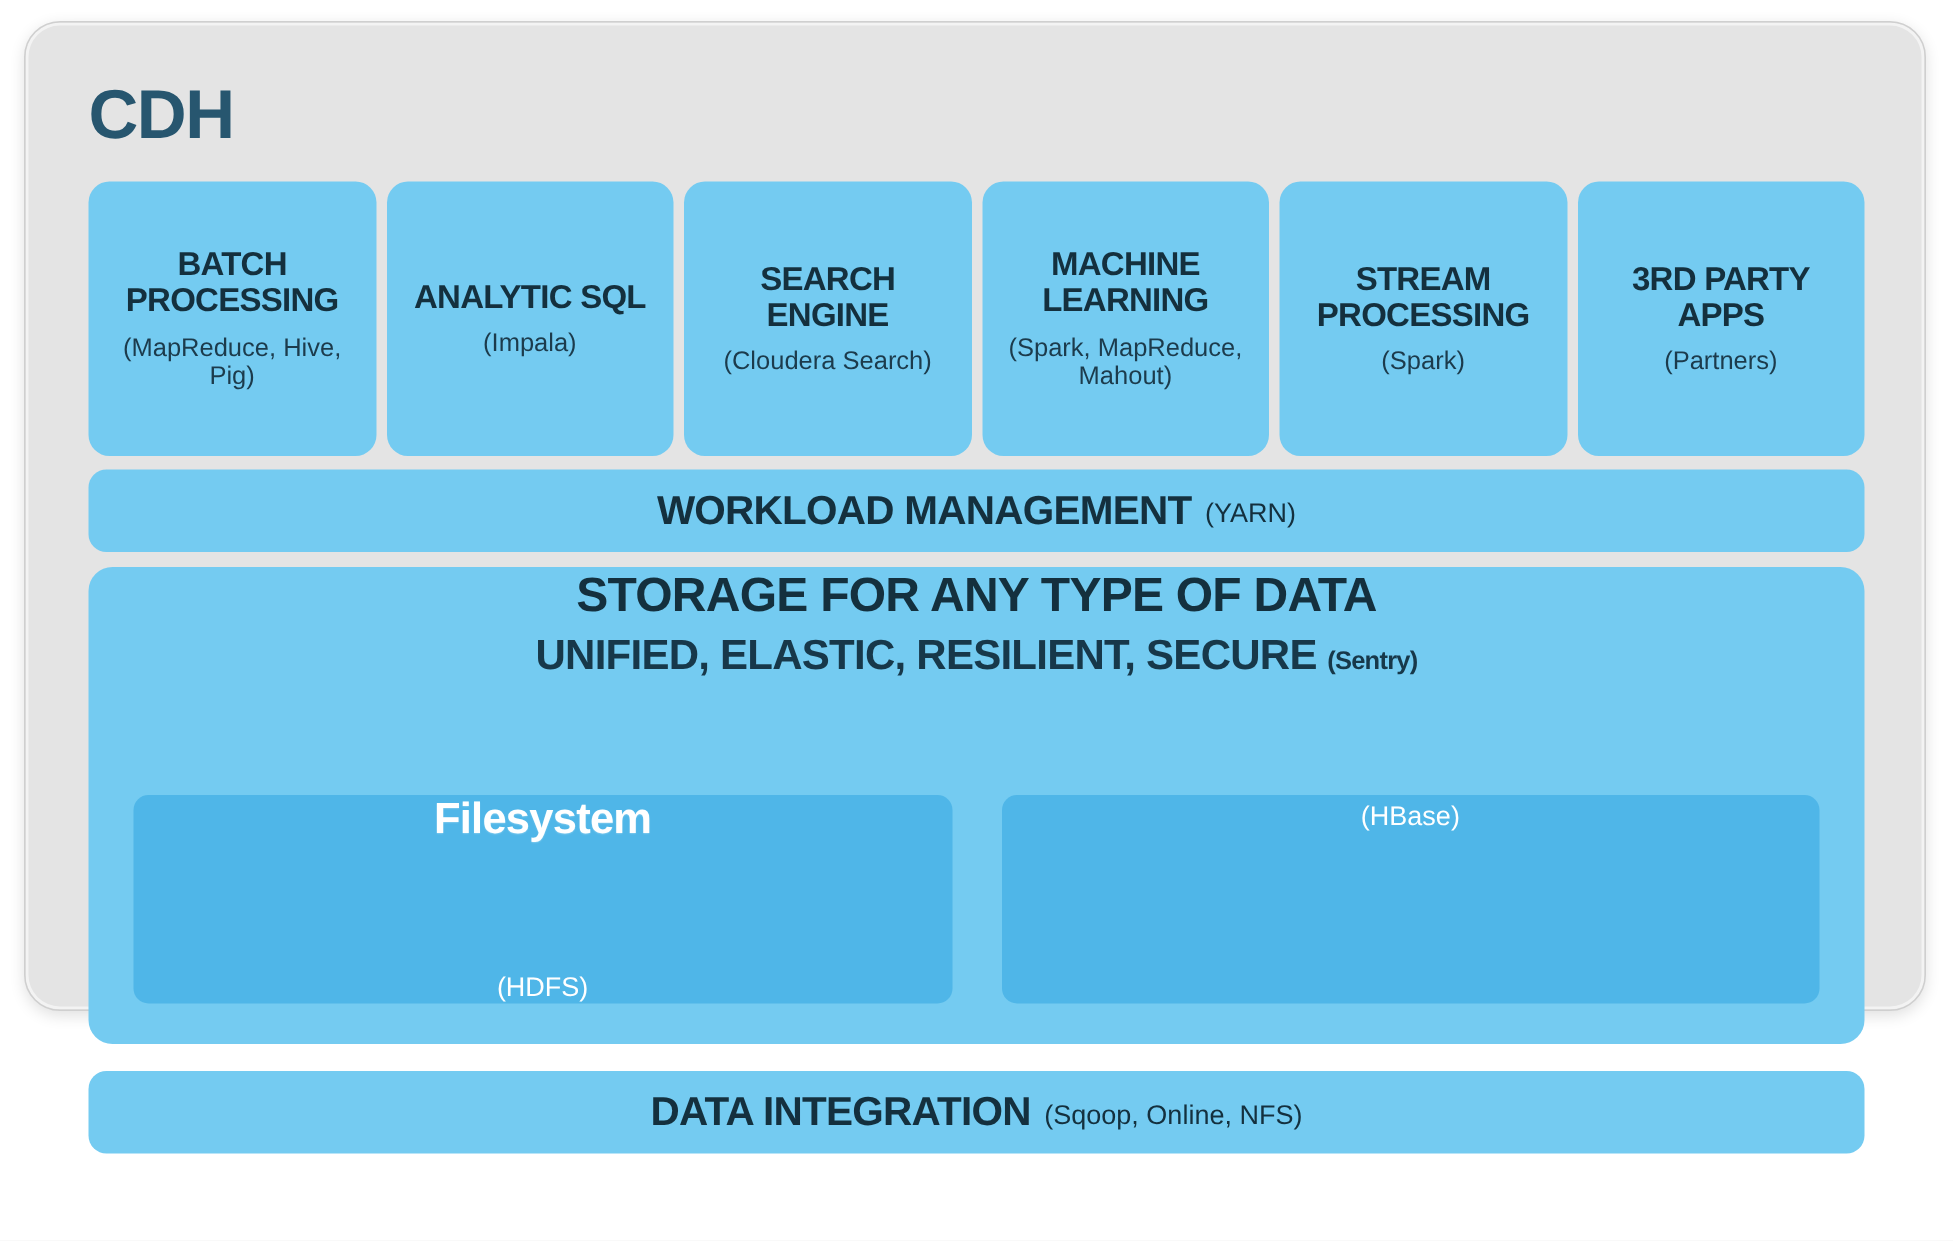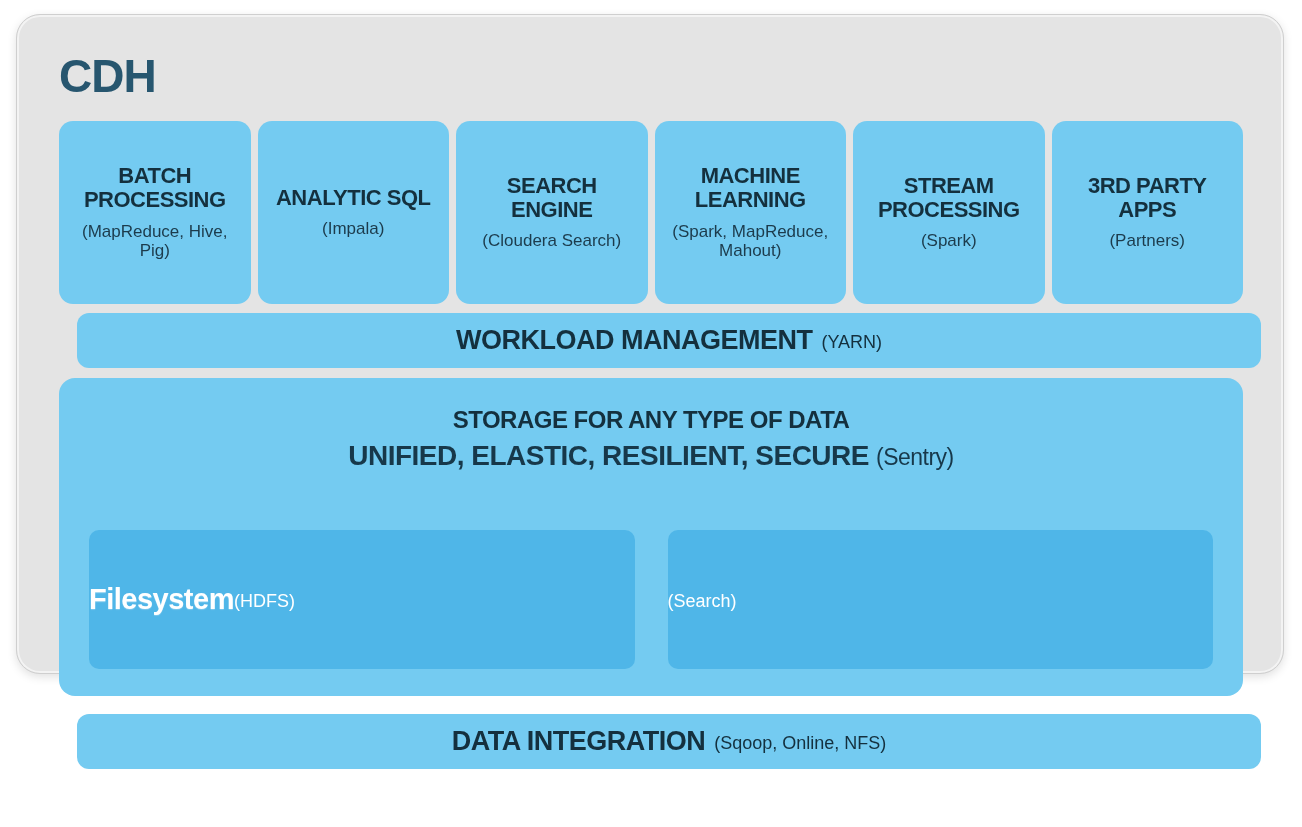--- a/index.html
+++ b/index.html
@@ -31,52 +31,52 @@
   .app-box .box-title {
     font-size:22px; font-weight:700; letter-spacing:-0.5px; line-height:1.1;
     color:#14303E;
   }
   .app-box .box-sub {
     font-size:17px; font-weight:400; line-height:1.15; margin-top:9px;
     color:#1C3B4C; max-width:168px;
   }
 
   .bar {
-    position:absolute; left:60px; width:1184px; height:55px;
+    position:absolute; left:42px; width:1184px; height:55px;
     background:#74CBF1; border-radius:12px;
     display:flex; align-items:center; justify-content:center;
     color:#14303E; white-space:nowrap;
   }
   .bar.workload { top:298px; }
   .bar.integration { top:699px; }
   .bar .bar-label { font-size:27px; font-weight:700; letter-spacing:-0.5px; }
   .bar .bar-sub { font-size:18px; font-weight:400; margin-left:9px; position:relative; top:2px; }
 
   .storage {
     position:absolute; left:42px; top:363px; width:1184px; height:318px;
     background:#74CBF1; border-radius:16px;
     text-align:center;
   }
   .storage-title {
-    margin-top:28px; font-size:24px; font-weight:700; letter-spacing:-0.5px;
+    font-size:32px; font-weight:700; letter-spacing:-0.5px;
     color:#14303E;
   }
   .storage-subtitle {
     margin-top:6px; font-size:28px; font-weight:700; letter-spacing:-0.5px;
     color:#17384A;
   }
-  .storage-subtitle .paren { font-size:23px; font-weight:400; margin-left:7px; }
+  .storage-subtitle .paren { font-size:17px; font-weight:700; margin-left:7px; }
 
   .storage-children {
     position:absolute; left:30px; top:152px; width:1124px; height:139px;
     display:flex; gap:33px;
   }
   .store-box {
     flex:1; background:#4FB6E8; border-radius:10px;
-    display:flex; flex-direction:row; align-items:center; justify-content:flex-start;
+    display:flex; flex-direction:column; align-items:center; justify-content:space-between;
     color:#ffffff; text-align:center;
   }
   .store-box .store-title { font-size:29px; font-weight:700; letter-spacing:-0.5px; text-shadow:0 1px 1px rgba(255,255,255,0.25); }
   .store-box .store-sub { font-size:18px; font-weight:400; margin-top:4px; }
 </style>
 </head>
 <body>
 
 <div class="panel">
 
@@ -118,21 +118,21 @@
     <div class="storage-title">STORAGE FOR ANY TYPE OF DATA</div>
     <div class="storage-subtitle">
       <span>UNIFIED, ELASTIC, RESILIENT, SECURE</span><span class="paren">(Sentry)</span>
     </div>
     <div class="storage-children">
       <div class="store-box">
         <div class="store-title">Filesystem</div>
         <div class="store-sub">(HDFS)</div>
       </div>
       <div class="store-box">
-        <div class="store-sub">(Search)</div>
+        <div class="store-sub">(HBase)</div>
       </div>
     </div>
   </div>
 
   <div class="bar integration">
     <span class="bar-label">DATA INTEGRATION</span>
     <span class="bar-sub">(Sqoop, Online, NFS)</span>
   </div>
 
 </div>

